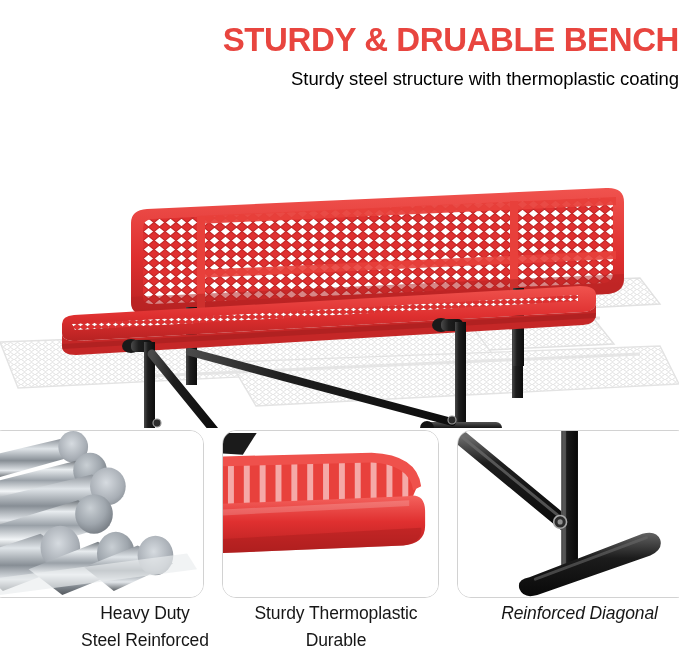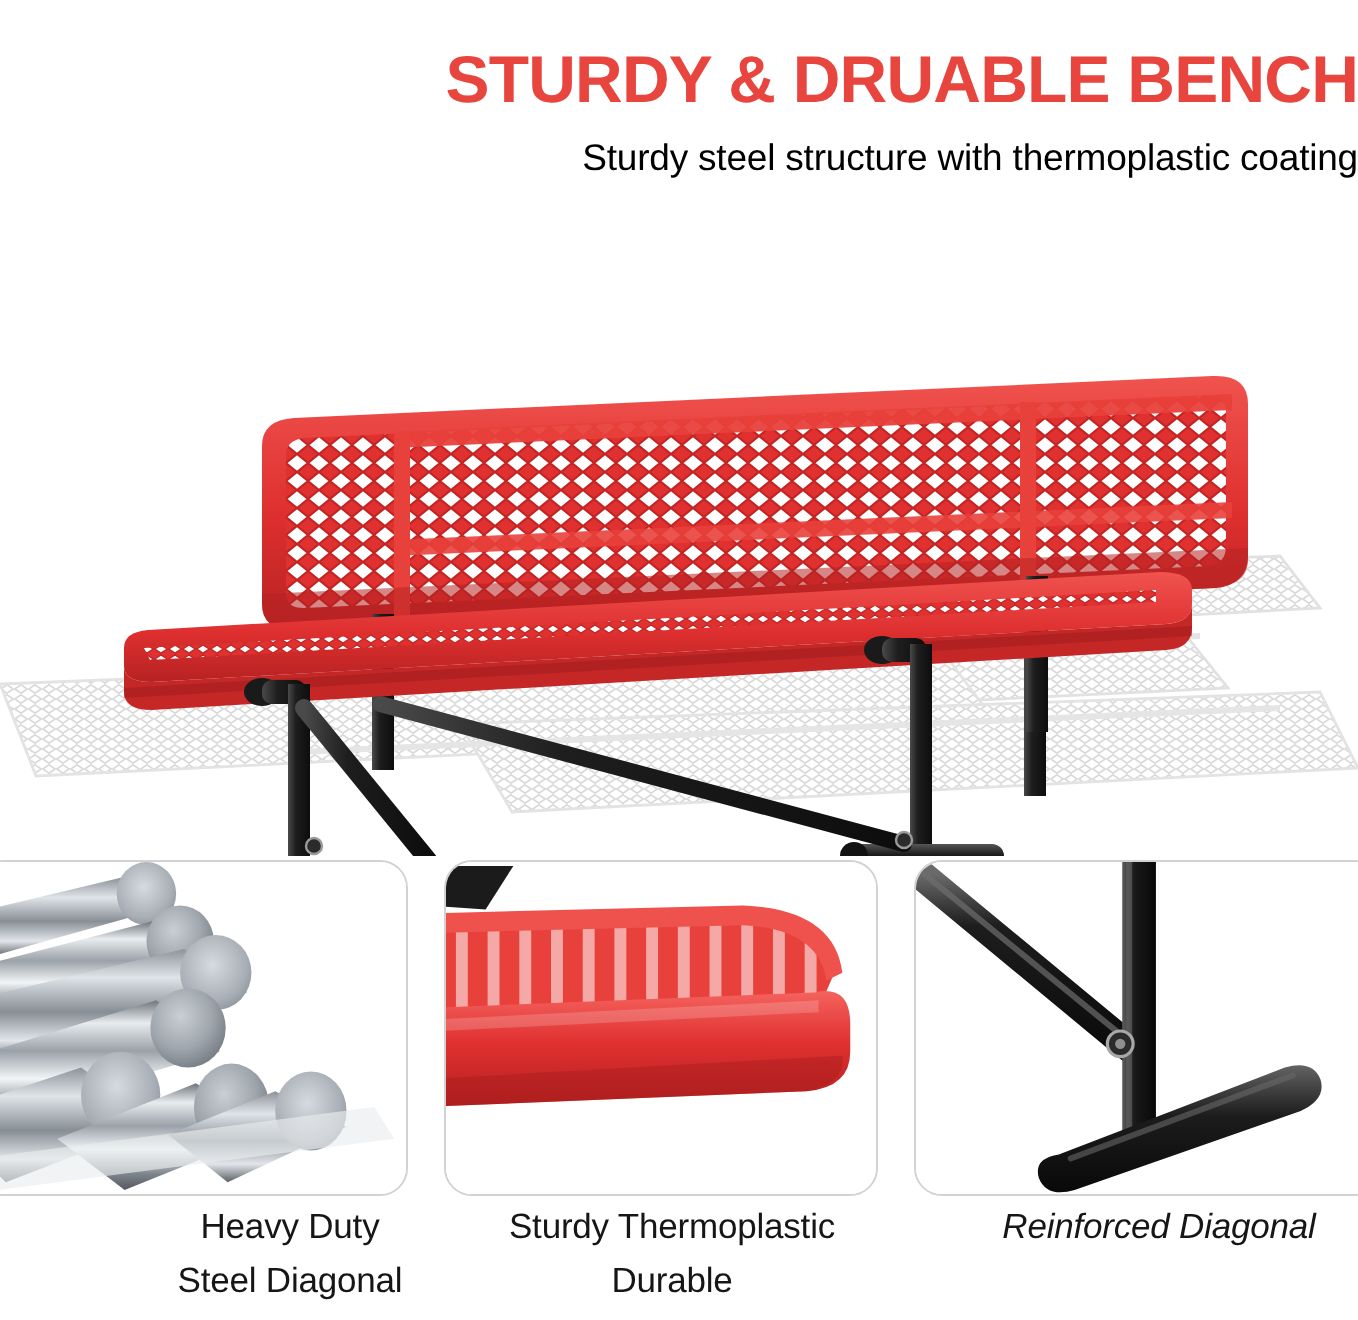--- a/index.html
+++ b/index.html
@@ -355,21 +355,21 @@
         <path d="M72 148 L186 104 Q200 100 204 110 Q207 120 194 126 L80 166
                  Q66 170 62 160 Q59 150 72 148 Z" fill="url(#baseGrad)"></path>
         <path d="M78 150 L190 108" stroke="#676767" stroke-width="3" stroke-linecap="round" fill="none" opacity="0.6"></path>
       </svg>
     </div>
   </div>
 
   <div class="captions">
     <div class="caption caption-1">
       <span class="cap-line">Heavy Duty</span>
-      <span class="cap-line">Steel Diagonal</span>
+      <span class="cap-line">Steel Reinforced</span>
     </div>
     <div class="caption caption-2">
       <span class="cap-line">Sturdy Thermoplastic</span>
       <span class="cap-line">Durable</span>
     </div>
     <div class="caption caption-3">
       <span class="cap-line">Reinforced Diagonal</span>
     </div>
   </div>
 

